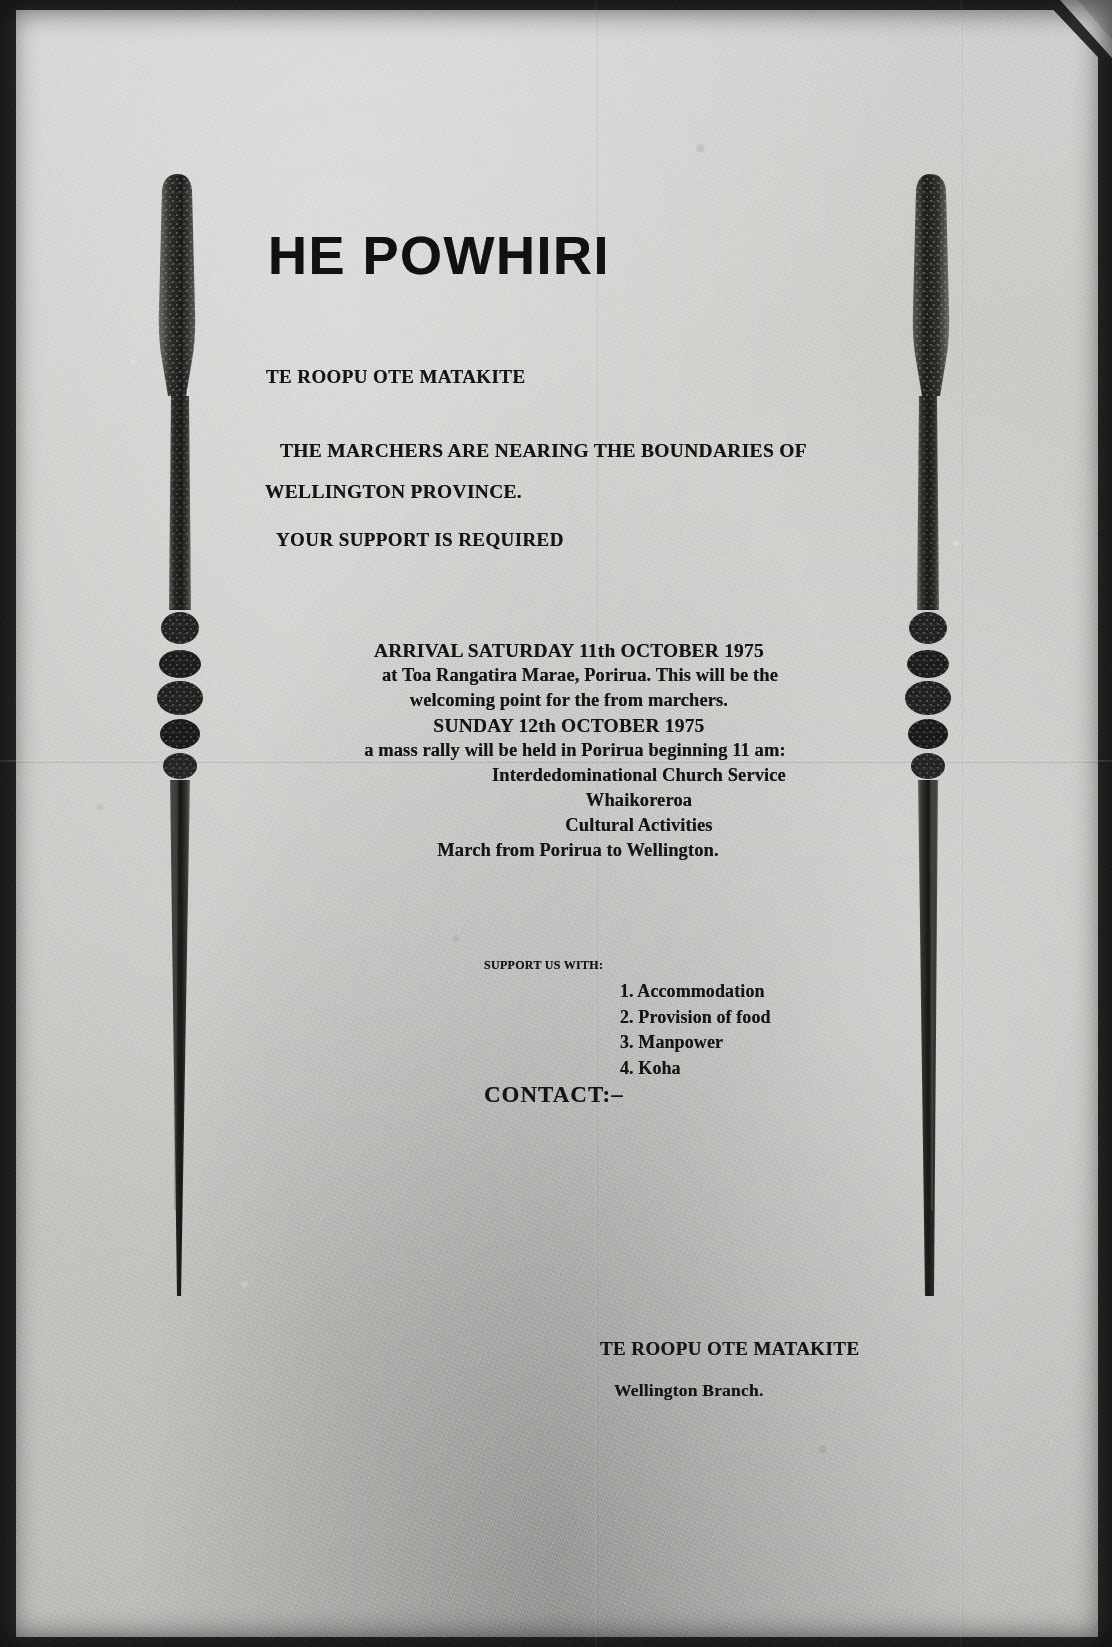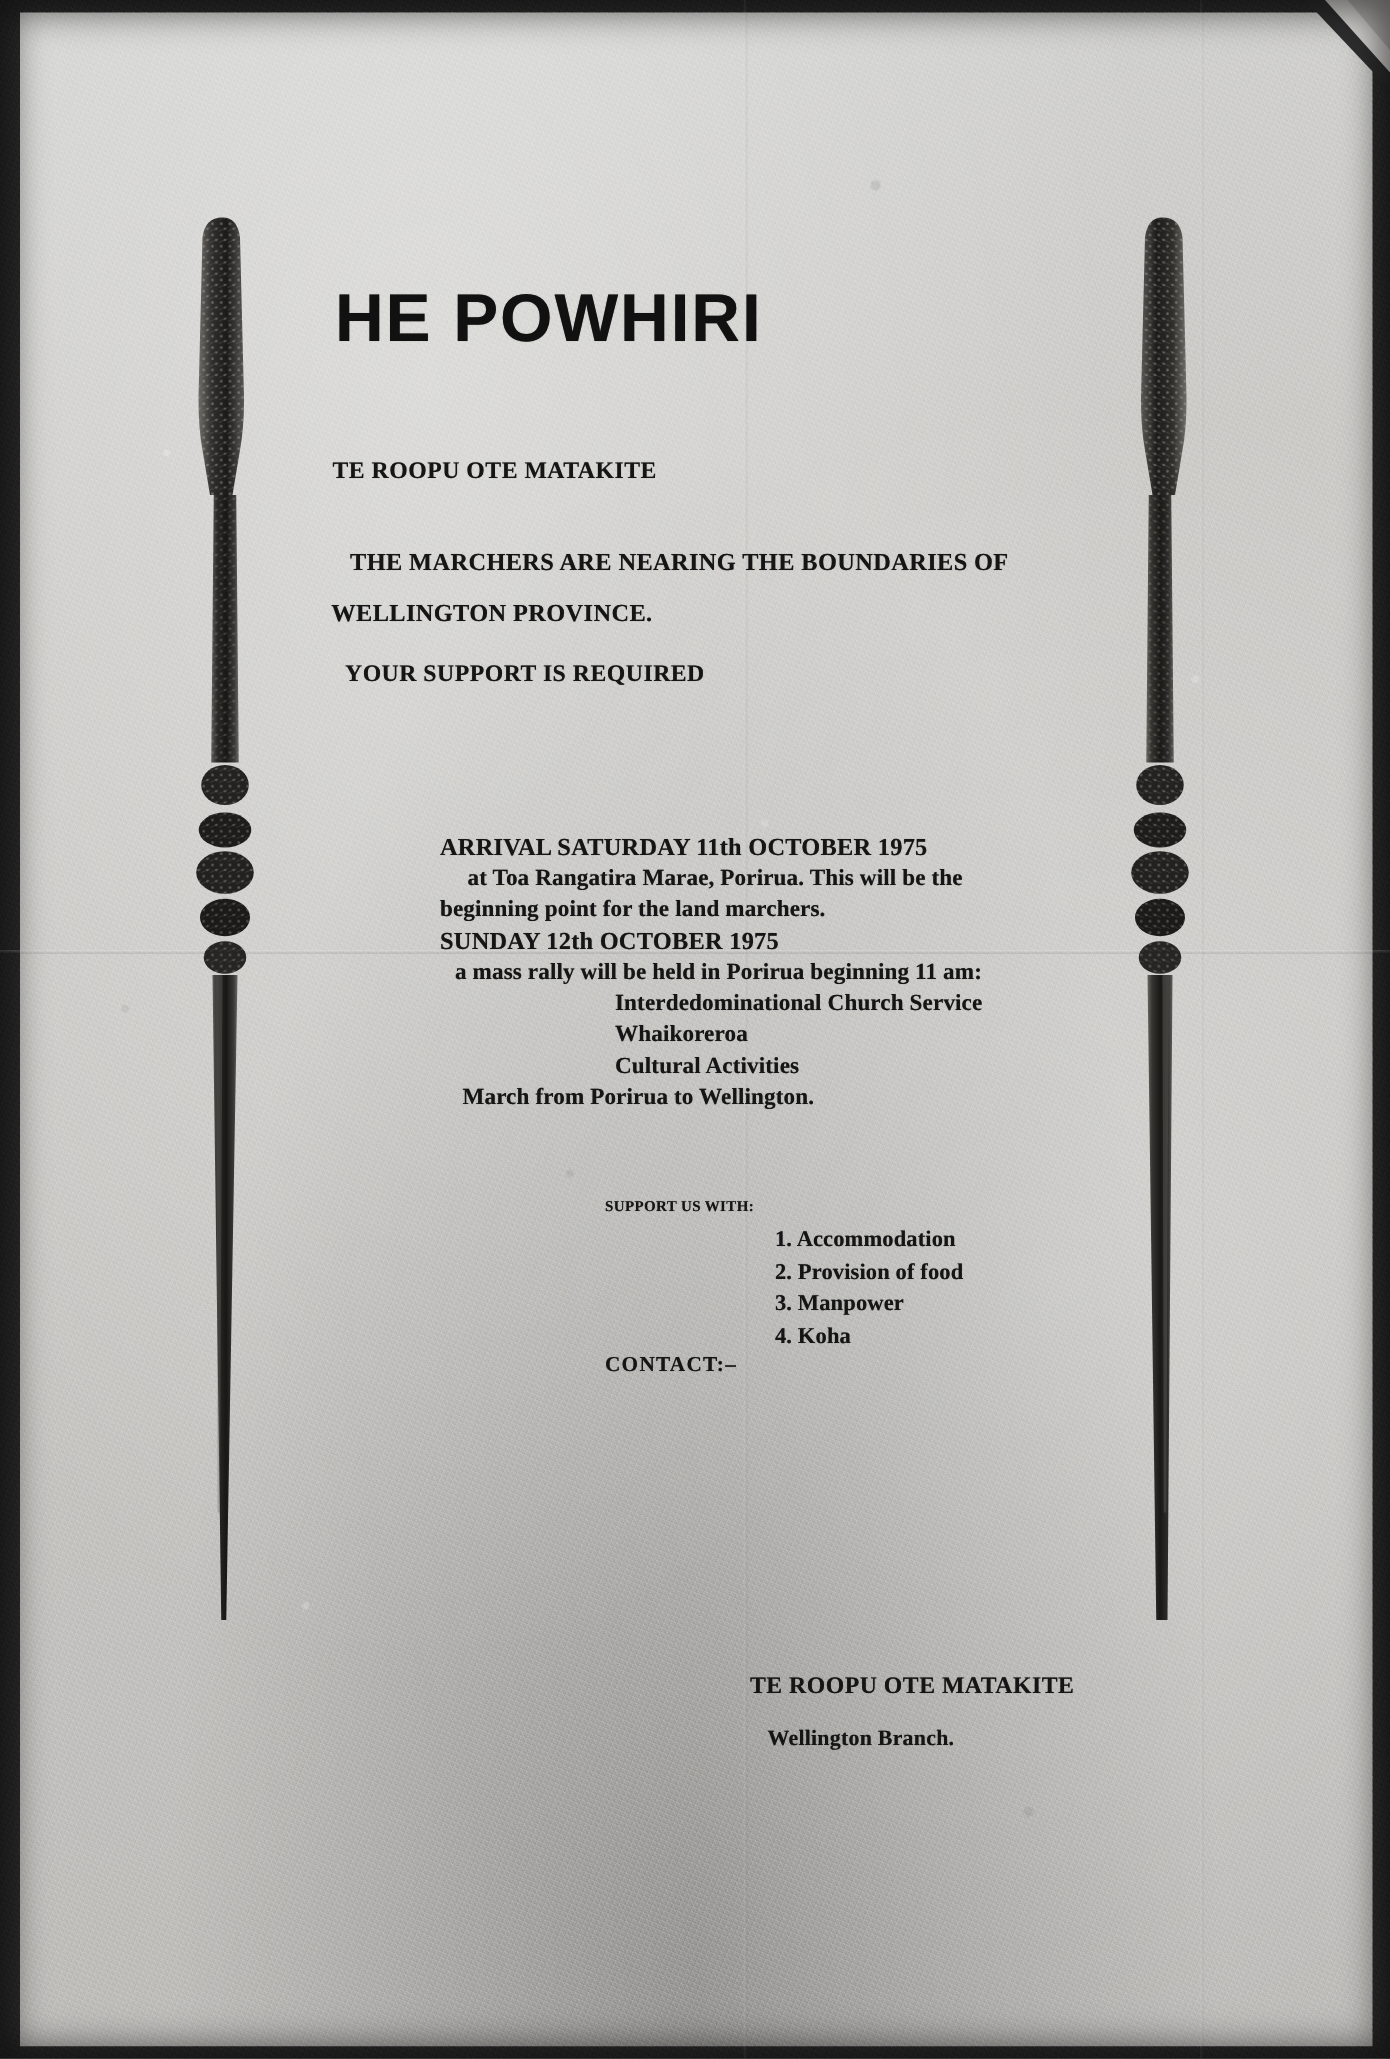--- a/index.html
+++ b/index.html
@@ -77,35 +77,35 @@
     letter-spacing:1.5px;
     left:268px; top:224px;
     color:#111;
     text-shadow:0 0 1px rgba(0,0,0,.8), .5px .5px 0 rgba(0,0,0,.5);
   }
   .org{font-weight:bold;font-size:19px;letter-spacing:.4px;left:266px;top:366px;}
   .line1{font-weight:bold;font-size:19.5px;letter-spacing:.3px;left:264px;top:440px;margin-left:16px;}
   .line2{font-weight:bold;font-size:19.5px;letter-spacing:.3px;left:265px;top:481px;}
   .support{font-weight:bold;font-size:19px;letter-spacing:.4px;left:276px;top:529px;}
 
-  .sched{position:absolute;left:352px;top:666px;z-index:21;}
+  .sched{position:absolute;left:352px;top:638px;z-index:21;text-align:center;}
   .sched .hd{font-weight:bold;font-size:19.5px;line-height:25px;letter-spacing:.2px;}
   .sched .bd{font-weight:bold;font-size:18.5px;line-height:25px;letter-spacing:.1px;}
   .ind1{padding-left:22px;}
   .ind2{padding-left:12px;}
   .ind3{padding-left:140px;}
   .ind4{padding-left:18px;}
 
   .supblk{position:absolute;left:484px;top:958px;z-index:21;}
   .supblk .hd{font-weight:bold;font-size:12px;letter-spacing:.3px;}
   .supblk ol{list-style:none;margin:6px 0 0 0;padding:0 0 0 136px;}
   .supblk li{font-weight:bold;font-size:18px;line-height:25.5px;letter-spacing:.1px;}
 
   .contact{position:absolute;left:484px;top:1082px;z-index:21;display:flex;}
-  .contact .lab{font-weight:bold;font-size:17px;letter-spacing:1px;width:142px;}
+  .contact .lab{font-weight:bold;font-size:23px;letter-spacing:1px;width:142px;}
   .contact .col{font-weight:bold;font-size:18px;line-height:24.5px;}
   .contact .grp{margin-bottom:21px;}
   .contact .grp:last-child{margin-bottom:0;}
 
   .footer{position:absolute;left:600px;top:1338px;z-index:21;text-align:left;}
   .footer .f1{font-weight:bold;font-size:19px;letter-spacing:.4px;}
   .footer .f2{font-weight:bold;font-size:17.5px;letter-spacing:.2px;padding-left:14px;margin-top:20px;}
 
   
   #content *{text-shadow:0 0 .6px rgba(0,0,0,.55);}
@@ -220,21 +220,21 @@
     <div class="t org">TE ROOPU OTE MATAKITE</div>
 
     <div class="t line1">THE MARCHERS ARE NEARING THE BOUNDARIES OF</div>
     <div class="t line2">WELLINGTON PROVINCE.</div>
 
     <div class="t support">YOUR SUPPORT IS REQUIRED</div>
 
     <div class="sched">
       <div class="hd">ARRIVAL SATURDAY 11th OCTOBER 1975</div>
       <div class="bd ind1">at Toa Rangatira Marae, Porirua. This will be the</div>
-      <div class="bd">beginning point for the land marchers.</div>
+      <div class="bd">welcoming point for the from marchers.</div>
 
       <div class="hd">SUNDAY 12th OCTOBER 1975</div>
       <div class="bd ind2">a mass rally will be held in Porirua beginning 11 am:</div>
       <div class="bd ind3">Interdedominational Church Service</div>
       <div class="bd ind3">Whaikoreroa</div>
       <div class="bd ind3">Cultural Activities</div>
 
       <div class="bd ind4">March from Porirua to Wellington.</div>
     </div>
 

